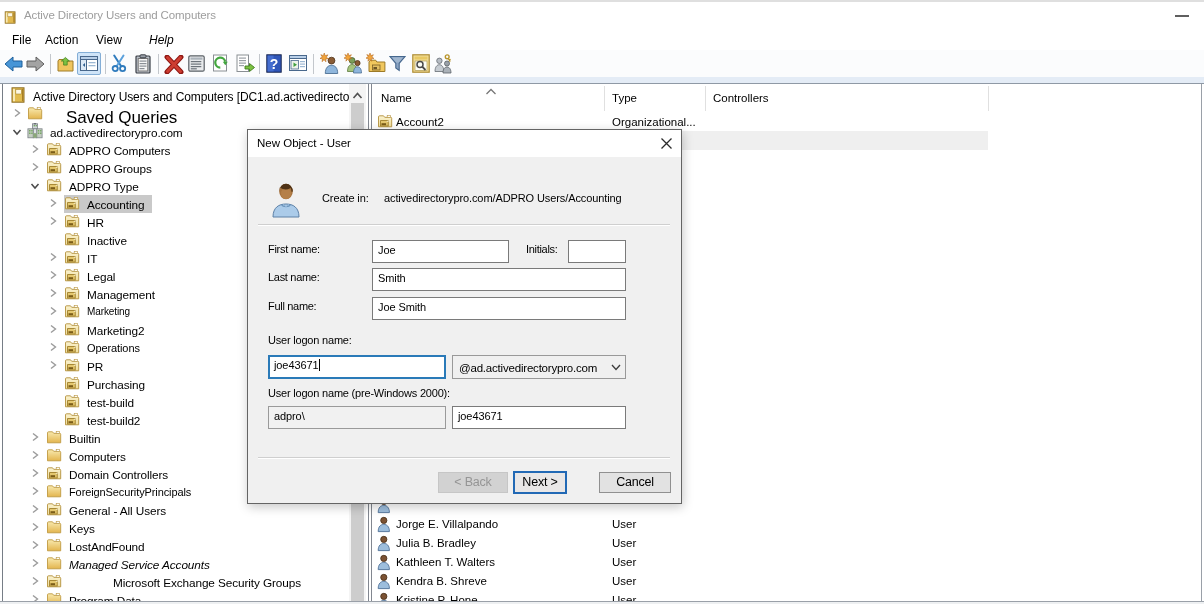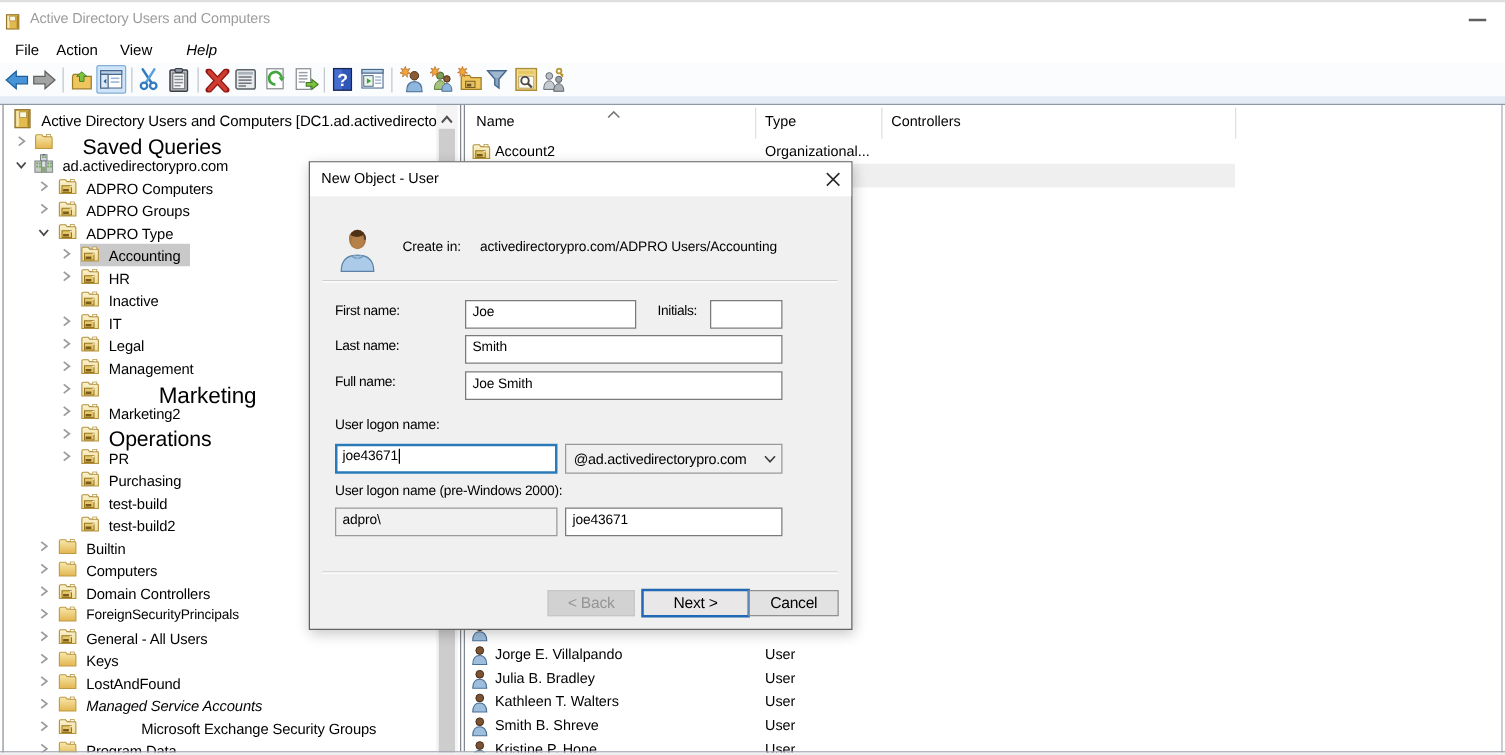--- a/index.html
+++ b/index.html
@@ -294,35 +294,35 @@
 <svg class="ab" style="left:64px;top:285px" width="16" height="16" viewBox="0 0 16 16">
     <use href="#oufolder"></use>
   </svg>
 <div class="tx" style="left:87px;top:288px;font-size:11.8px;letter-spacing:-0.1px;">Management</div>
 <svg class="ab" style="left:48px;top:305px" width="10" height="12" viewBox="0 0 10 12">
     <path d="M3 2.5 L7.5 6 L3 9.5" fill="none" stroke="#9b9b9b" stroke-width="1.4"></path>
   </svg>
 <svg class="ab" style="left:64px;top:303px" width="16" height="16" viewBox="0 0 16 16">
     <use href="#oufolder"></use>
   </svg>
-<div class="tx" style="left:87px;top:306px;font-size:18px;letter-spacing:-0.1px;margin-left:40px;">Marketing</div>
+<div class="tx" style="left:87px;top:306px;font-size:10px;letter-spacing:-0.1px;">Marketing</div>
 <svg class="ab" style="left:48px;top:323px" width="10" height="12" viewBox="0 0 10 12">
     <path d="M3 2.5 L7.5 6 L3 9.5" fill="none" stroke="#9b9b9b" stroke-width="1.4"></path>
   </svg>
 <svg class="ab" style="left:64px;top:321px" width="16" height="16" viewBox="0 0 16 16">
     <use href="#oufolder"></use>
   </svg>
 <div class="tx" style="left:87px;top:324px;font-size:11.8px;letter-spacing:-0.1px;">Marketing2</div>
 <svg class="ab" style="left:48px;top:341px" width="10" height="12" viewBox="0 0 10 12">
     <path d="M3 2.5 L7.5 6 L3 9.5" fill="none" stroke="#9b9b9b" stroke-width="1.4"></path>
   </svg>
 <svg class="ab" style="left:64px;top:339px" width="16" height="16" viewBox="0 0 16 16">
     <use href="#oufolder"></use>
   </svg>
-<div class="tx" style="left:87px;top:342px;font-size:17px;letter-spacing:-0.1px;">Operations</div>
+<div class="tx" style="left:87px;top:342px;font-size:11px;letter-spacing:-0.1px;">Operations</div>
 <svg class="ab" style="left:48px;top:359px" width="10" height="12" viewBox="0 0 10 12">
     <path d="M3 2.5 L7.5 6 L3 9.5" fill="none" stroke="#9b9b9b" stroke-width="1.4"></path>
   </svg>
 <svg class="ab" style="left:64px;top:357px" width="16" height="16" viewBox="0 0 16 16">
     <use href="#oufolder"></use>
   </svg>
 <div class="tx" style="left:87px;top:360px;font-size:11.8px;letter-spacing:-0.1px;">PR</div>
 <svg class="ab" style="left:64px;top:375px" width="16" height="16" viewBox="0 0 16 16">
     <use href="#oufolder"></use>
   </svg>
@@ -439,21 +439,21 @@
 <div class="tx" style="left:396px;top:537px;font-size:11.5px;">Julia B. Bradley</div>
 <div class="tx" style="left:612px;top:537px;font-size:11.5px;">User</div>
 <svg class="ab" style="left:377px;top:554px" width="14" height="17" viewBox="0 0 14 17">
     <use href="#user"></use>
   </svg>
 <div class="tx" style="left:396px;top:556px;font-size:11.5px;">Kathleen T. Walters</div>
 <div class="tx" style="left:612px;top:556px;font-size:11.5px;">User</div>
 <svg class="ab" style="left:377px;top:573px" width="14" height="17" viewBox="0 0 14 17">
     <use href="#user"></use>
   </svg>
-<div class="tx" style="left:396px;top:575px;font-size:11.5px;">Smith B. Shreve</div>
+<div class="tx" style="left:396px;top:575px;font-size:11.5px;">Kendra B. Shreve</div>
 <div class="tx" style="left:612px;top:575px;font-size:11.5px;">User</div>
 <svg class="ab" style="left:377px;top:592px" width="14" height="17" viewBox="0 0 14 17">
     <use href="#user"></use>
   </svg>
 <div class="tx" style="left:396px;top:594px;font-size:11.5px;">Kristine P. Hone</div>
 <div class="tx" style="left:612px;top:594px;font-size:11.5px;">User</div>
 <div class="ab" style="left:247px;top:129px;width:435px;height:375px;background:#f0f0f0;border:1px solid #646464;box-sizing:border-box;box-shadow:1px 3px 10px rgba(0,0,0,0.22);"></div>
 <div class="ab" style="left:248px;top:130px;width:433px;height:27px;background:#ffffff;"></div>
 <div class="tx" style="left:257px;top:137px;font-size:11.5px;">New Object - User</div>
 <svg class="ab" style="left:660px;top:137px" width="13" height="13" viewBox="0 0 13 13">
@@ -491,13 +491,13 @@
     <path d="M2 2 L6 6.5 L10 2" fill="none" stroke="#3c3c3c" stroke-width="1.3"></path>
   </svg>
 <div class="tx" style="left:268px;top:387px;font-size:11px;letter-spacing:-0.2px;">User logon name (pre-Windows 2000):</div>
 <div class="ab" style="left:268px;top:406px;width:178px;height:23px;background:#f1f1f1;border:1px solid #9a9a9a;box-sizing:border-box;"></div>
 <div class="tx" style="left:274px;top:410px;font-size:11px;letter-spacing:-0.1px;">adpro\</div>
 <div class="ab" style="left:452px;top:406px;width:174px;height:23px;background:#ffffff;border:1px solid #7a7a7a;box-sizing:border-box;"></div>
 <div class="tx" style="left:458px;top:410px;font-size:11px;letter-spacing:-0.1px;">joe43671</div>
 <div class="ab" style="left:258px;top:457px;width:412px;height:1px;background:#cfcfcf;"></div>
 <div class="ab" style="left:258px;top:458px;width:412px;height:1px;background:#ffffff;"></div>
 <div class="ab" style="left:438px;top:472px;width:70px;height:21px;background:#d2d2d2;border:1px solid #c6c6c6;box-sizing:border-box;text-align:center;font-size:12.5px;color:#959595;line-height:19px;letter-spacing:-0.2px;">&lt; Back</div>
-<div class="ab" style="left:513px;top:471px;width:87px;height:23px;background:#e9e7e7;border:2px solid #2269b5;box-sizing:border-box;text-align:center;font-size:12.5px;color:#000;line-height:19px;letter-spacing:-0.2px;">Next &gt;</div>
+<div class="ab" style="left:513px;top:471px;width:54px;height:23px;background:#e9e7e7;border:2px solid #2269b5;box-sizing:border-box;text-align:center;font-size:12.5px;color:#000;line-height:19px;letter-spacing:-0.2px;">Next &gt;</div>
 <div class="ab" style="left:599px;top:472px;width:72px;height:21px;background:#e2e2e2;border:1px solid #909090;box-sizing:border-box;text-align:center;font-size:12.5px;color:#000;line-height:19px;letter-spacing:-0.2px;">Cancel</div>
 </body></html>

